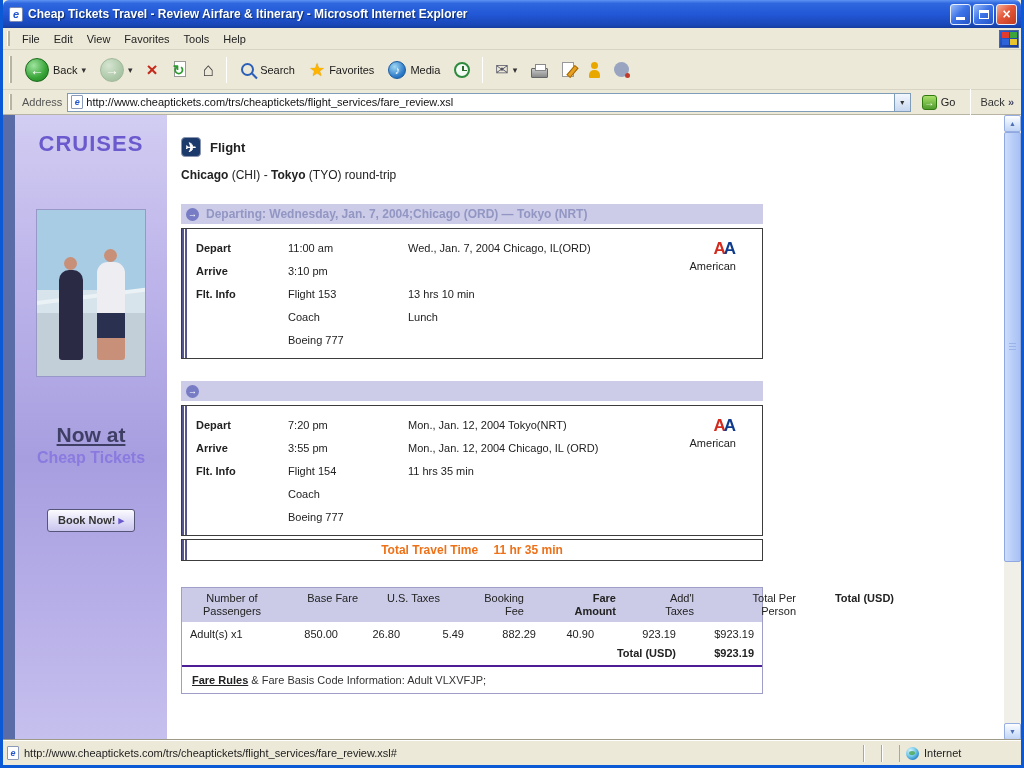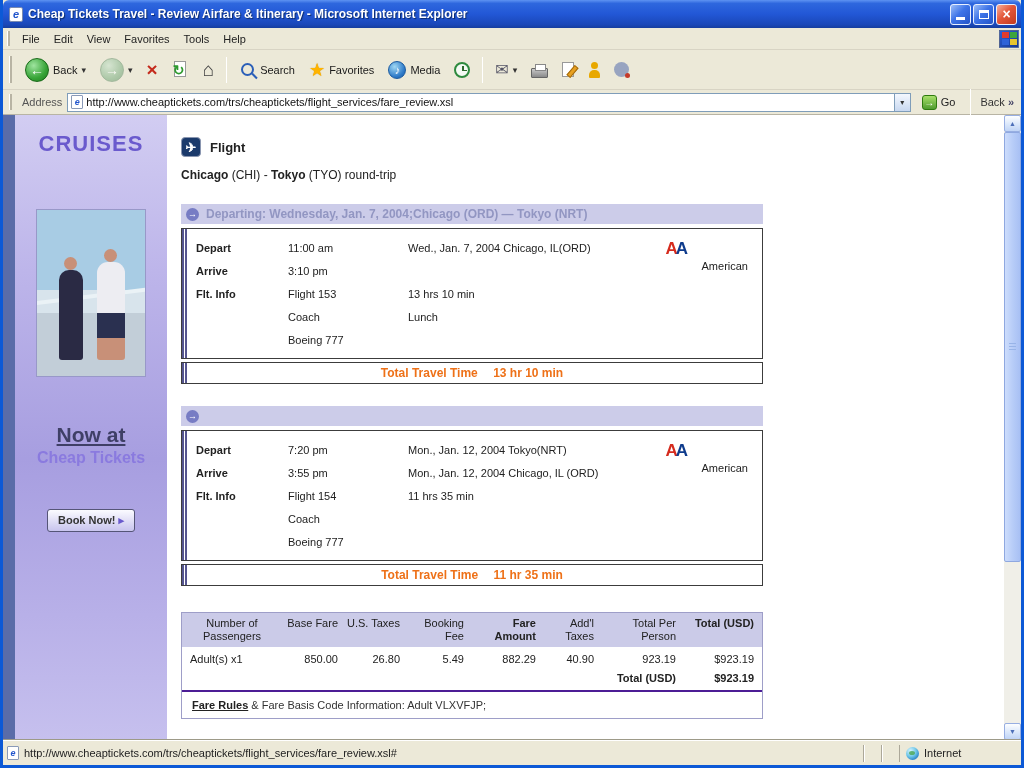--- a/index.html
+++ b/index.html
@@ -128,33 +128,33 @@
   .sec-bar { margin-top:22px; width:582px; height:20px; background:#CCCCE9; display:flex; align-items:center; gap:7px; padding-left:5px; }
   .sec-ico { width:13px; height:13px; border-radius:50%; background:#777CC4; display:inline-flex; align-items:center; justify-content:center; }
   .sec-ico b { color:#fff; font-size:9px; font-weight:bold; }
   .sec-text { font-size:12px; font-weight:bold; color:#9296C2; }
 
   .fbox { margin-top:4px; width:582px; border:1px solid #3C3C3C; position:relative; padding:8px 0 6px 14px; background:#fff; }
   .fbox::before, .tbox::before { content:''; position:absolute; left:0; top:0; bottom:0; width:5px;
     background:linear-gradient(90deg,#55558F 0 2px,#fff 2px 3px,#55558F 3px 5px); }
   .frow { display:grid; grid-template-columns:92px 120px 1fr; line-height:23px; font-size:11px; }
   .frow .fl { font-weight:bold; }
-  .aa-block { position:absolute; top:10px; right:14px; text-align:left; }
+  .aa-block { position:absolute; top:10px; right:26px; text-align:right; }
   .aa .aa-r { color:#D52B1E; font-size:17px; font-weight:bold; letter-spacing:-2px; font-style:normal; }
   .aa .aa-b { color:#0E3B8C; font-size:17px; font-weight:bold; font-style:normal; }
   .aa-name { display:block; font-size:11px; color:#222; margin-top:1px;margin-left:36px; }
 
   .tbox { margin-top:3px; width:582px; border:1px solid #3C3C3C; position:relative; height:22px; line-height:20px;
     text-align:center; font-size:12px; font-weight:bold; color:#EE7118; background:#fff; }
   .tbox .t-val { margin-left:12px; }
 
   
   .fare-box { margin-top:26px; width:582px; border:1px solid #9E9EC8; background:#fff; }
   .ft-grid { display:grid; grid-template-columns:104px 60px 62px 64px 72px 58px 82px 78px; }
-  .ft-head { background:#CBCBE8; }
+  .ft-head { background:#CBCBE8;gap:20px; }
   .ft-head .hc { font-size:11px; line-height:13px; padding:4px 8px 4px 0; text-align:right; color:#222; }
   .ft-head .hc.first { text-align:center; padding-left:4px; }
   .ft-head .hc.bold { font-weight:bold; }
   .ft-row .dc { font-size:11px; padding:6px 8px 4px 0; text-align:right; }
   .ft-row .dc.first { text-align:left; padding-left:8px; }
   .ft-total .tc { font-size:11px; font-weight:bold; padding:3px 8px 6px 0; text-align:right; }
   .ft-total .lab { grid-column:7; }
   .ft-total .val { grid-column:8; }
   .ft-rules { border-top:2px solid #4c1d95; padding:7px 10px; font-size:11px; color:#333; }
   .rules-link { color:#222; text-decoration:underline; cursor:pointer; font-weight:bold; }
@@ -373,24 +373,20 @@
             <span class="fl"></span>
             <span class="f1">Coach</span>
             <span class="f2">Lunch</span>
           </div>
           <div class="frow">
             <span class="fl"></span>
             <span class="f1">Boeing 777</span>
             <span class="f2"></span>
           </div>
         </div>
-        <div class="tbox">
-          <span class="t-lab">Total Travel Time</span>
-          <span class="t-val">13 hr 10 min</span>
-        </div>
 
         <div class="sec-bar">
           <span class="sec-ico">
               <b>→</b>
             </span>
         </div>
         <div class="fbox">
           <div class="aa-block">
             <span class="aa"><b class="aa-r">A</b><b class="aa-b">A</b></span>
             <span class="aa-name">American</span>

